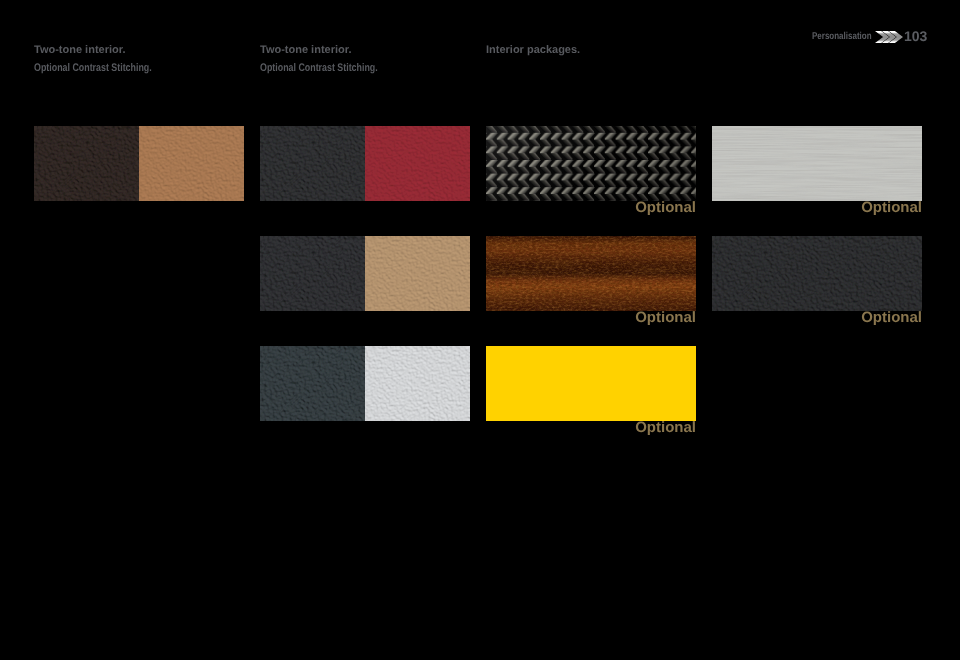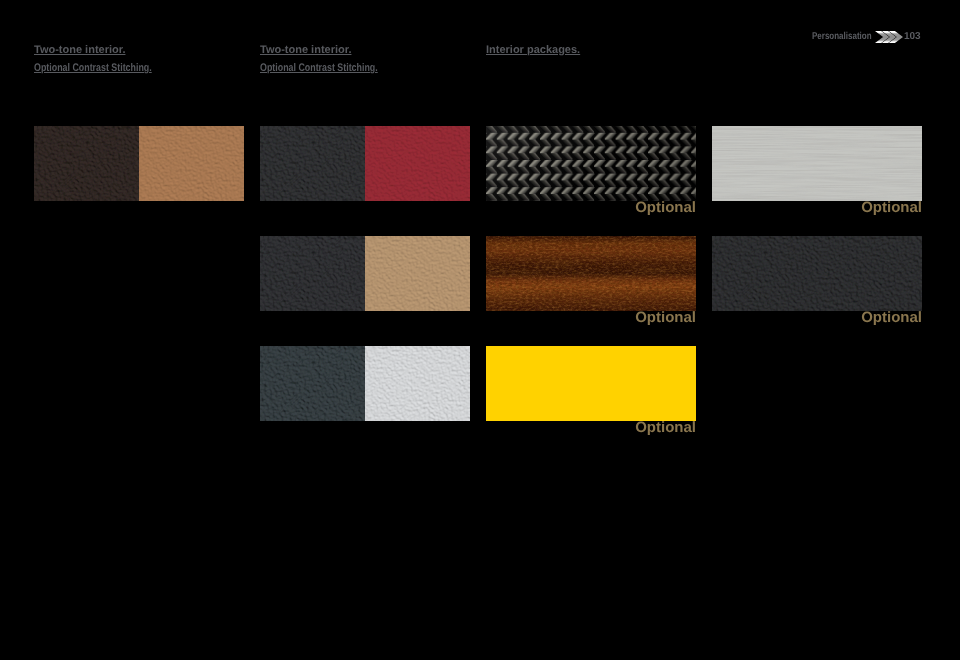--- a/index.html
+++ b/index.html
@@ -9,25 +9,25 @@
        -webkit-font-smoothing:antialiased;
        text-rendering:geometricPrecision;}
   .page{position:relative;width:960px;height:660px;background:#000;}
 
   
   .hdr{position:absolute;left:0;top:0;width:960px;height:660px;pointer-events:none;}
   .hdr-label{position:absolute;left:812px;top:30px;font-size:10px;font-weight:bold;
              color:#5b5d62;line-height:13px;white-space:nowrap;
              display:block;transform:scaleX(0.8);transform-origin:0 50%;}
   .hdr-chev{position:absolute;left:875px;top:31px;width:28px;height:12px;display:block;}
-  .hdr-page{position:absolute;left:904px;top:30px;font-size:10px;font-weight:bold;
+  .hdr-page{position:absolute;left:904px;top:30px;font-size:14px;font-weight:bold;
             color:#5b5d62;line-height:13px;}
 
   
-  .colhead{position:absolute;color:#585a5f;font-size:11px;font-weight:bold;text-decoration:underline;}
+  .colhead{position:absolute;color:#585a5f;font-size:11px;font-weight:bold;}
   .colhead .ln{white-space:nowrap;height:18px;line-height:18px;
                transform-origin:0 50%;}
   .colhead .ln.sq{transform:scaleX(0.806);}
 
   
   .sw{position:absolute;overflow:hidden;}
   .half{position:absolute;top:0;height:100%;}
   .ovl{position:absolute;left:0;top:0;right:0;bottom:0;}
   .cap{position:absolute;font-size:15px;font-weight:bold;color:#8a764e;
        text-align:right;line-height:10px;white-space:nowrap;}

